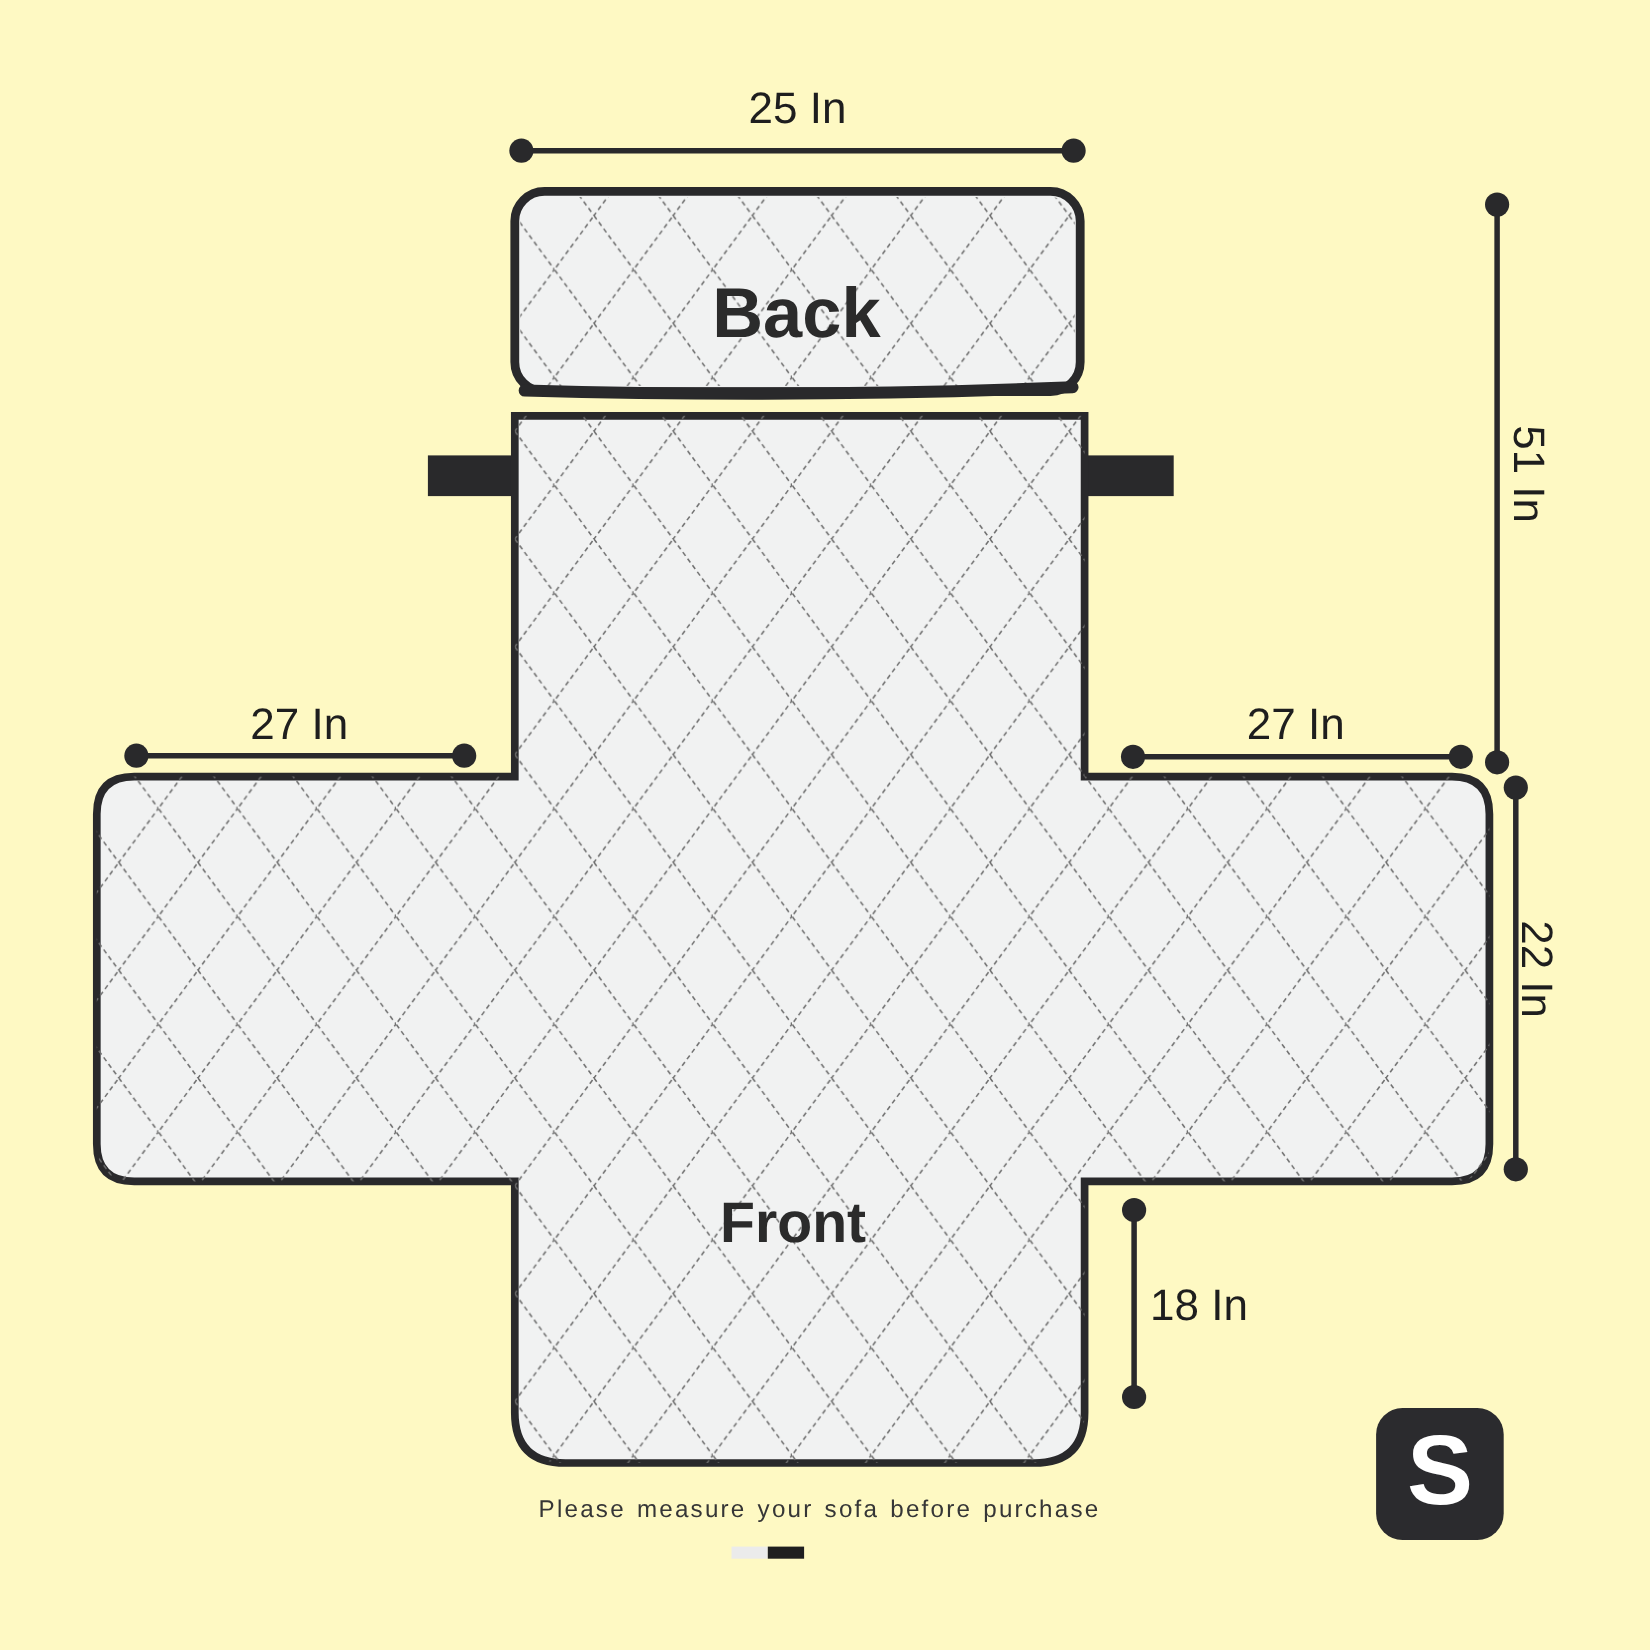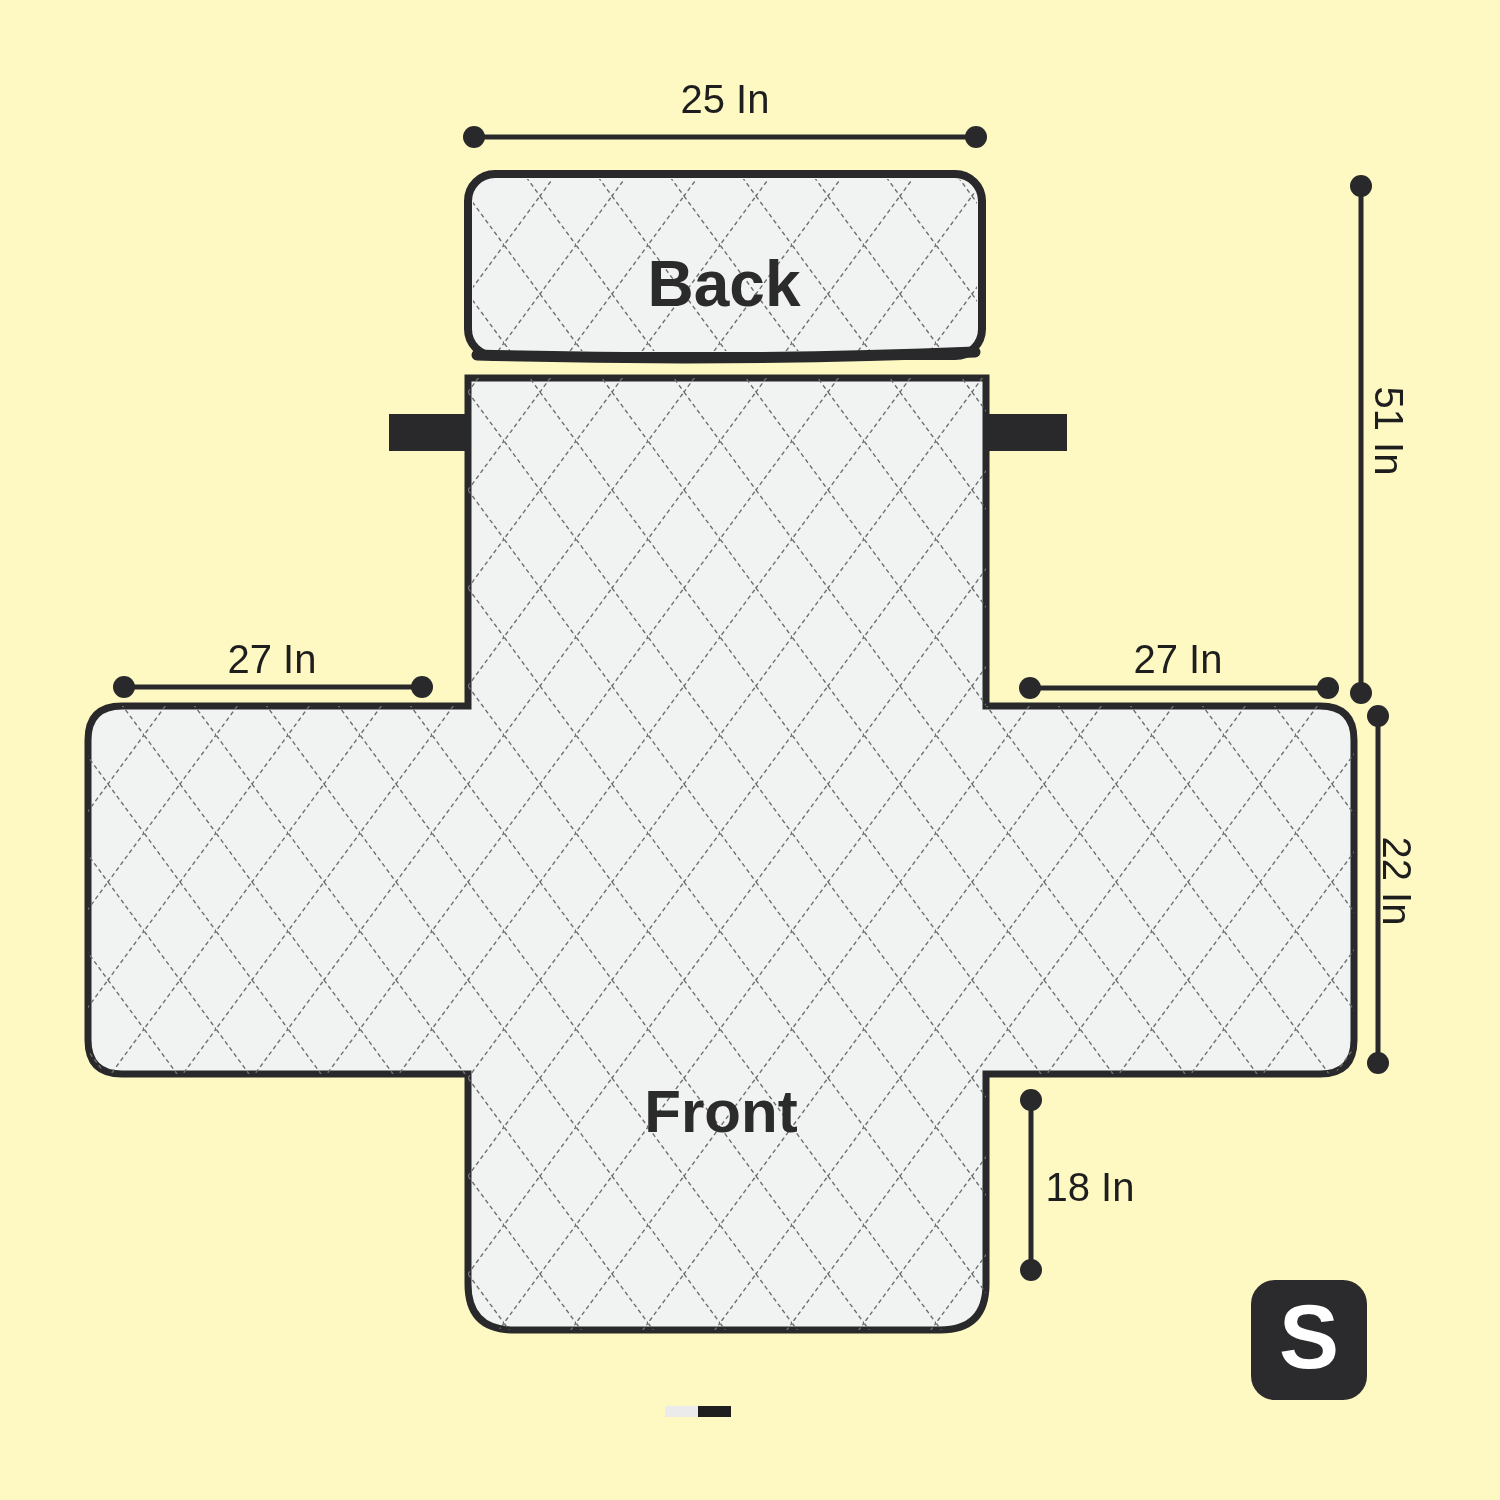--- a/index.html
+++ b/index.html
@@ -132,22 +132,23 @@
   <div class="label" style="left:272px;top:659px;">27 In</div>
 
   <div class="label" style="left:1178px;top:659px;">27 In</div>
 
   <div class="label rot" style="left:1397px;top:881px;">22 In</div>
 
   <div class="label" style="left:1090px;top:1187px;">18 In</div>
 
   <div class="panel-label" style="left:724px;top:284px;">Back</div>
 
-  <div class="panel-label" style="left:721px;top:1112px;font-size:60px;">Front</div>
+  <div class="panel-label" style="left:721px;top:1112px;font-size:52px;">Front</div>
 
+  <div class="note" style="left:745px;top:1372px;">Please measure your sofa before purchase</div>
 
   <div class="swatch light" style="left:665px;top:1406px;"></div>
   <div class="swatch dark" style="left:698px;top:1406px;"></div>
 
   <div class="size-badge">
     <span>S</span>
   </div>
 
 </div>
 

